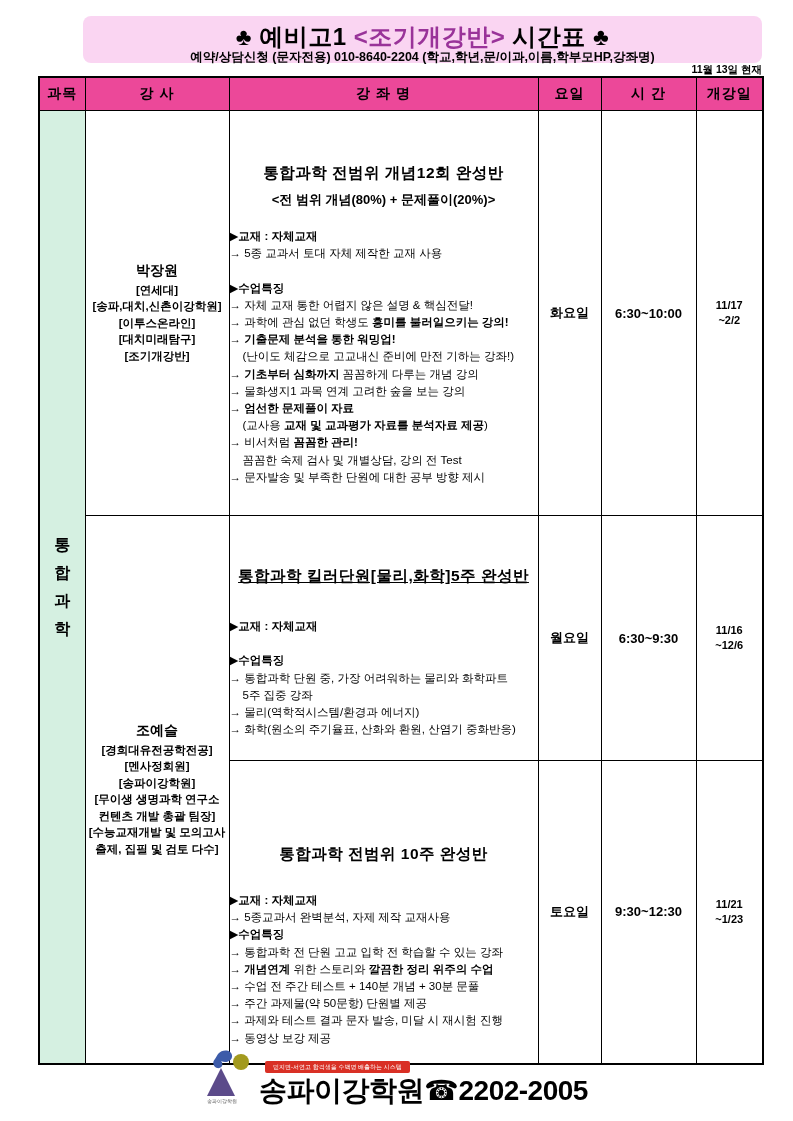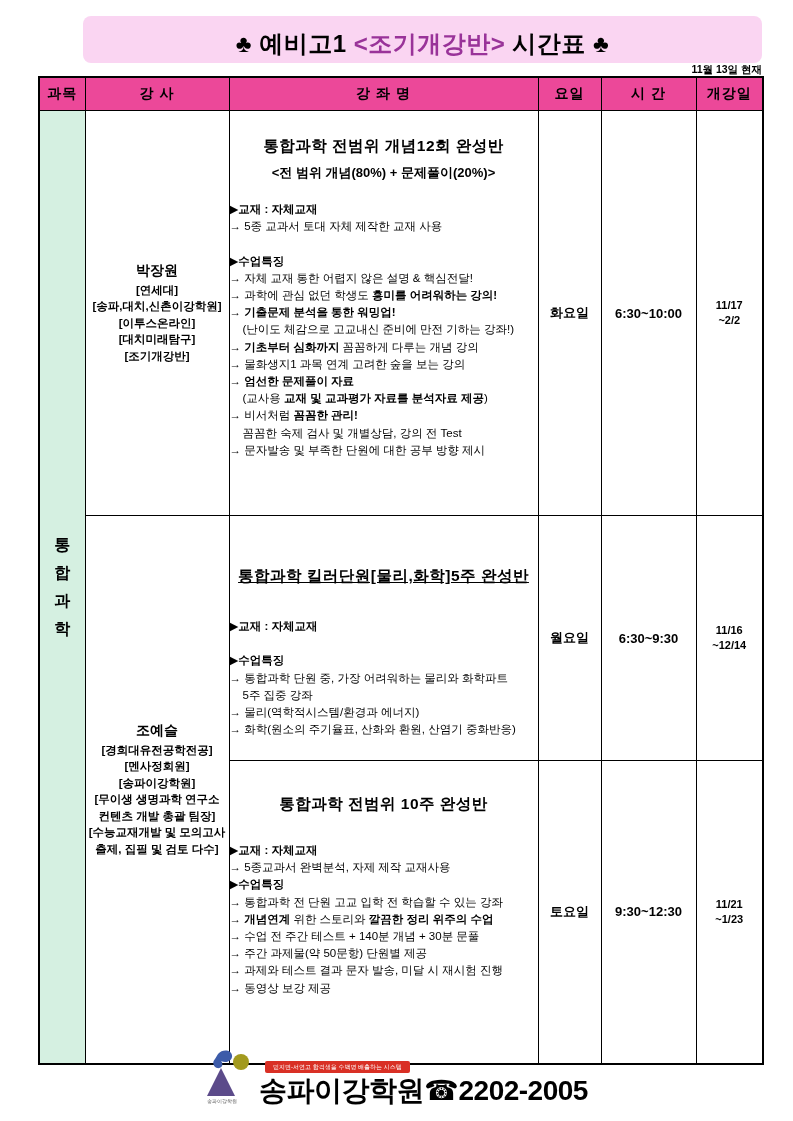--- a/index.html
+++ b/index.html
@@ -2,21 +2,21 @@
 <html><head>
 <meta charset="utf-8">
 <style>
   html,body { margin:0; padding:0; background:#ffffff; }
   body { width:793px; height:1121px; font-family:"Liberation Sans","DejaVu Sans",sans-serif; color:#000; }
   .page { position:relative; width:793px; height:1121px; overflow:hidden; background:#fff; }
 
   
   .top-banner { position:absolute; left:83px; top:16px; width:679px; height:47px;
     background:#FAD5F2; border-radius:8px; text-align:center; }
-  .main-title { font-size:24px; font-weight:bold; line-height:27px; margin-top:14px; letter-spacing:.5px; }
+  .main-title { font-size:24px; font-weight:bold; line-height:27px; margin-top:7px; letter-spacing:.5px; }
   .main-title .hl { color:#993399; }
   .sub-title { font-size:12.5px; font-weight:bold; line-height:15px; }
   .date-note { position:absolute; right:31px; top:63px; font-size:10.5px; font-weight:bold;margin-left:42px; }
 
   
   table.timetable { position:absolute; left:38px; top:76px; border-collapse:collapse; table-layout:fixed; }
   table.timetable { border:2.5px solid #000; }
   table.timetable th, table.timetable td { border:1.5px solid #000; padding:0; }
   th.colhead { background:#ec4899; font-size:14px; font-weight:bold; height:32px; letter-spacing:1px; }
 
@@ -27,23 +27,23 @@
   .iname { font-size:14px; font-weight:bold; margin-bottom:2px; }
   .creds div { font-size:11.5px; font-weight:bold; line-height:16.5px; }
 
   td.course-cell { vertical-align:top; padding:0 10px 0 12px; }
   .course-title { text-align:center; font-weight:bold; font-size:15.5px; letter-spacing:.5px; }
   .course-sub { text-align:center; font-weight:bold; font-size:13px; margin-top:7px; }
   .lines { font-size:11.5px; }
   .lines .line { line-height:17.2px; white-space:nowrap; }
   .lines .line.indent { padding-left:13px; }
   .lines span.b { font-weight:bold; }
-  .mt52 { margin-top:25px; }
+  .mt52 { margin-top:52px; }
   .mt50 { margin-top:50px;text-decoration:underline; }
-  .mt64 { margin-top:33px; }
+  .mt64 { margin-top:83px; }
   .lines.g1 { margin-top:19px; }
   .lines.g2 { margin-top:31px; }
   .lines.g3 { margin-top:27px; }
 
   td.sched { text-align:center; vertical-align:middle; font-weight:bold; }
   td.sched.day, td.sched.time { font-size:13px; }
   td.sched.date { font-size:11px; line-height:15px;border-radius:31px; }
 
   
   .footer { position:absolute; left:0; top:1050px; width:793px; display:flex; justify-content:center; }
@@ -54,20 +54,21 @@
     border-radius:2px; margin-left:6px; margin-bottom:3px; white-space:nowrap; }
   .brand { font-size:28px; font-weight:bold; letter-spacing:-.5px; line-height:30px; }
 </style>
 </head>
 <body>
 
 <div class="page">
 
   <div class="top-banner">
     <div class="main-title"><span>♣ 예비고1 </span><span class="hl">&lt;조기개강반&gt;</span><span> 시간표 ♣</span></div>
+    <div class="sub-title">예약/상담신청 (문자전용) 010-8640-2204 (학교,학년,문/이과,이름,학부모HP,강좌명)</div>
   </div>
   <div class="date-note">11월 13일 현재</div>
 
   <table class="timetable">
     <colgroup>
       <col style="width:46px">
         <col style="width:144px">
         <col style="width:309px">
       <col style="width:63px">
         <col style="width:95px">
@@ -105,21 +106,21 @@
         </td>
         <td class="course-cell">
           <div class="course-title mt52">통합과학 전범위 개념12회 완성반</div>
           <div class="course-sub">&lt;전 범위 개념(80%) + 문제풀이(20%)&gt;</div>
           <div class="lines g1">
               <div class="line"><span class="b">▶교재 : 자체교재</span></div>
               <div class="line"><span>→ 5종 교과서 토대 자체 제작한 교재 사용</span></div>
               <div class="line">&nbsp;</div>
               <div class="line"><span class="b">▶수업특징</span></div>
               <div class="line"><span>→ 자체 교재 통한 어렵지 않은 설명 &amp; 핵심전달!</span></div>
-              <div class="line"><span>→ 과학에 관심 없던 학생도 </span><span class="b">흥미를 어려워하는 강의!</span></div>
+              <div class="line"><span>→ 과학에 관심 없던 학생도 </span><span class="b">흥미를 불러일으키는 강의!</span></div>
               <div class="line"><span>→ </span><span class="b">기출문제 분석을 통한 워밍업!</span></div>
               <div class="line indent"><span>(난이도 체감으로 고교내신 준비에 만전 기하는 강좌!)</span></div>
               <div class="line"><span>→ </span><span class="b">기초부터 심화까지</span><span> 꼼꼼하게 다루는 개념 강의</span></div>
               <div class="line"><span>→ 물화생지1 과목 연계 고려한 숲을 보는 강의</span></div>
               <div class="line"><span>→ </span><span class="b">엄선한 문제풀이 자료</span></div>
               <div class="line indent"><span>(교사용 </span><span class="b">교재 및 교과평가 자료를 분석자료 제공</span><span>)</span></div>
               <div class="line"><span>→ 비서처럼 </span><span class="b">꼼꼼한 관리!</span></div>
               <div class="line indent"><span>꼼꼼한 숙제 검사 및 개별상담, 강의 전 Test</span></div>
               <div class="line"><span>→ 문자발송 및 부족한 단원에 대한 공부 방향 제시</span></div>
             </div>
@@ -153,21 +154,21 @@
               <div class="line"><span>→ 통합과학 단원 중, 가장 어려워하는 물리와 화학파트</span></div>
               <div class="line indent"><span>5주 집중 강좌</span></div>
               <div class="line"><span>→ 물리(역학적시스템/환경과 에너지)</span></div>
               <div class="line"><span>→ 화학(원소의 주기율표, 산화와 환원, 산염기 중화반응)</span></div>
             </div>
         </td>
         <td class="sched day">월요일</td>
         <td class="sched time">6:30~9:30</td>
         <td class="sched date">
           <div>11/16</div>
-          <div>~12/14</div>
+          <div>~12/6</div>
         </td>
       </tr>
       <tr style="height:303px;">
         <td class="course-cell">
           <div class="course-title mt64">통합과학  전범위  10주  완성반</div>
           <div class="lines g3">
               <div class="line"><span class="b">▶교재 : 자체교재</span></div>
               <div class="line"><span>→ 5종교과서 완벽분석, 자제 제작 교재사용</span></div>
               <div class="line"><span class="b">▶수업특징</span></div>
               <div class="line"><span>→ 통합과학 전 단원 고교 입학 전 학습할 수 있는 강좌</span></div>

